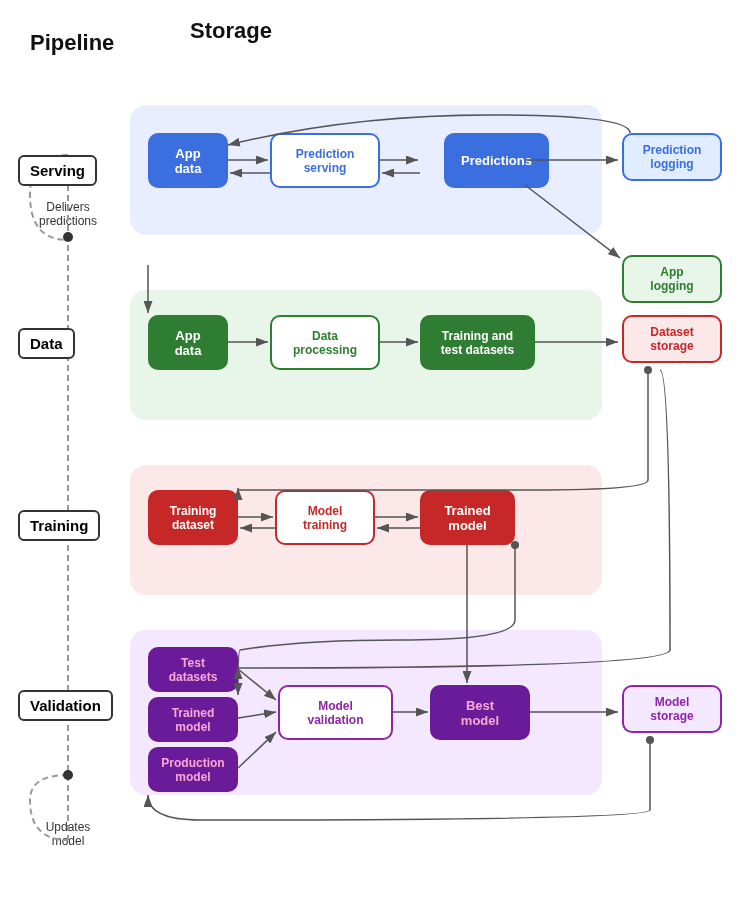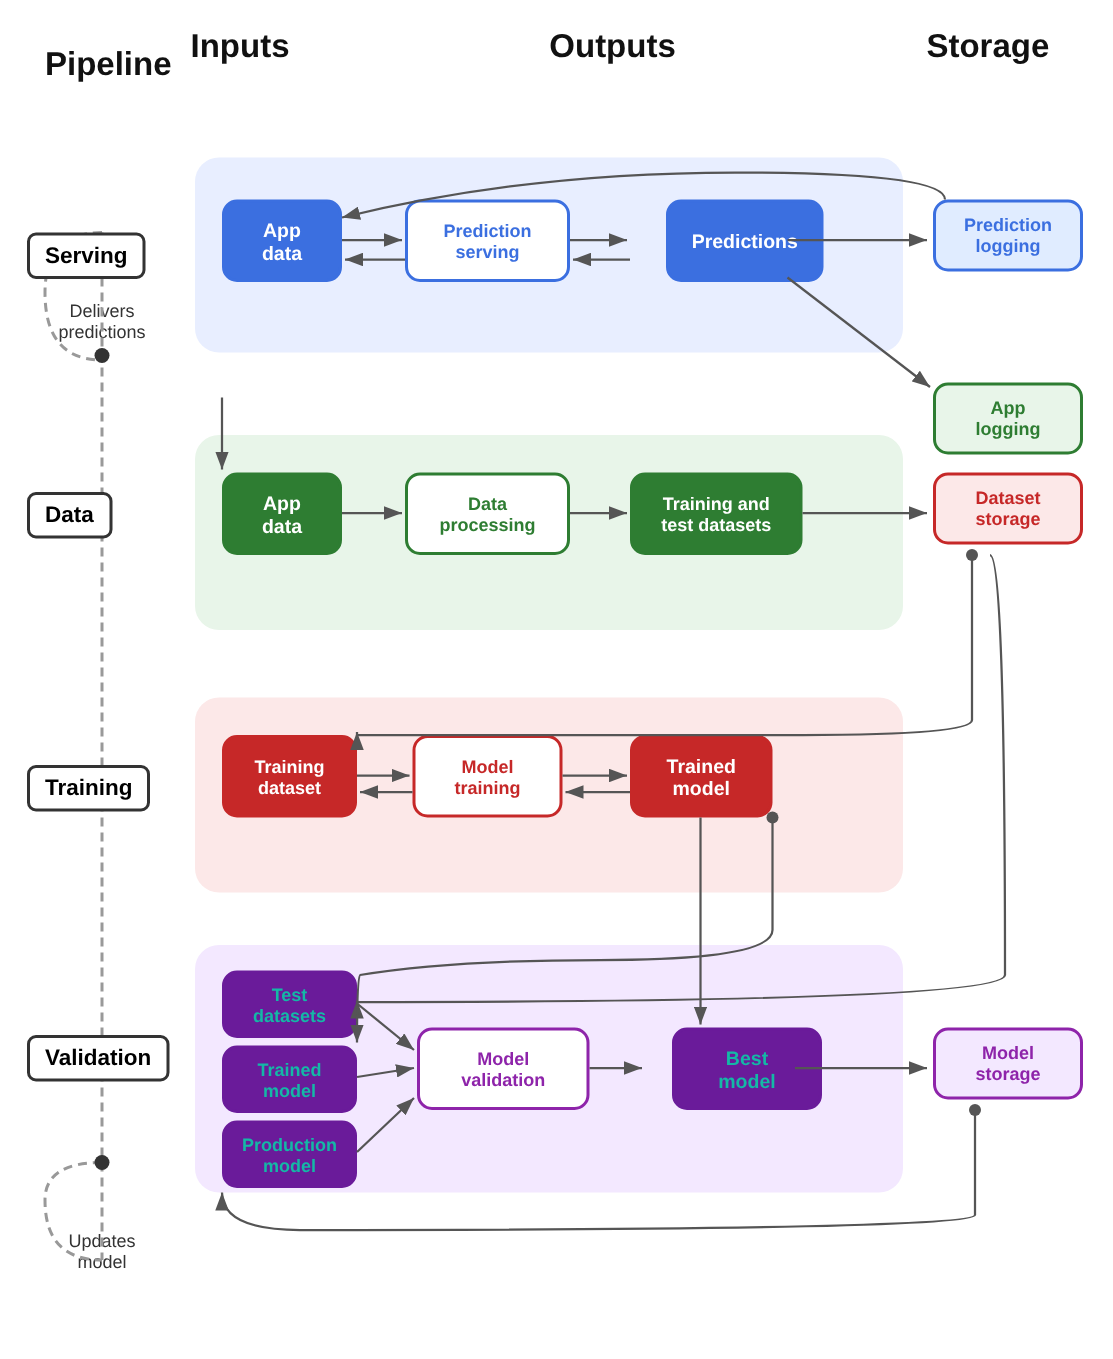--- a/index.html
+++ b/index.html
@@ -148,21 +148,21 @@
     }
     .red-storage {
       background: #fce8e8;
       color: #c62828;
       border: 2px solid #c62828;
     }
 
     
     .purple-filled {
       background: #6a1b9a;
-      color: #14b8a6;
+      color: #f9a8d4;
       border: 2px solid #6a1b9a;
     }
     .purple-outline {
       background: white;
       color: #8e24aa;
       border: 2px solid #8e24aa;
     }
     .purple-storage {
       background: #f3e8ff;
       color: #8e24aa;
@@ -197,22 +197,20 @@
       height: 906px;
       pointer-events: none;
       z-index: 1;
     }
   </style>
 </head>
 <body>
 
 <div class="header-row">
   <span class="header-pipeline">Pipeline</span>
-  <span class="header-inputs">Inputs</span>
-  <span class="header-outputs">Outputs</span>
   <span class="header-storage">Storage</span>
 </div>
 
 <svg class="pipeline-line-svg">
 
   <line x1="68" y1="155" x2="68" y2="840" stroke="#999" stroke-width="2" stroke-dasharray="6,4"></line>
 
   <path d="M68,155 Q30,155 30,195 Q30,240 68,240" fill="none" stroke="#999" stroke-width="2" stroke-dasharray="6,4"></path>
 
   <path d="M68,775 Q30,775 30,800 Q30,840 68,840" fill="none" stroke="#999" stroke-width="2" stroke-dasharray="6,4"></path>
@@ -294,21 +292,21 @@
 </div>
 
 <div class="flow-box purple-filled" style="position:absolute; top:747px; left:148px; width:90px; height:45px; font-size:12px;">
   Production<br>model
 </div>
 
 <div class="flow-box purple-outline" style="position:absolute; top:685px; left:278px; width:115px; height:55px; font-size:12px; border:2px solid #8e24aa; color:#8e24aa;">
   Model<br>validation
 </div>
 
-<div class="flow-box purple-filled" style="position:absolute; top:685px; left:448px; width:100px; height:55px; font-size:13px; background:#6a1b9a; border-color:#6a1b9a;">
+<div class="flow-box purple-filled" style="position:absolute; top:685px; left:430px; width:100px; height:55px; font-size:13px; background:#6a1b9a; border-color:#6a1b9a;">
   Best model
 </div>
 
 <div class="storage-box purple-storage" style="top:685px; font-size:12px; padding:8px 10px;">
   Model<br>storage
 </div>
 
 <div class="side-text" style="top:200px;">Delivers predictions</div>
 
 <div class="side-text" style="top:820px;">Updates model</div>

